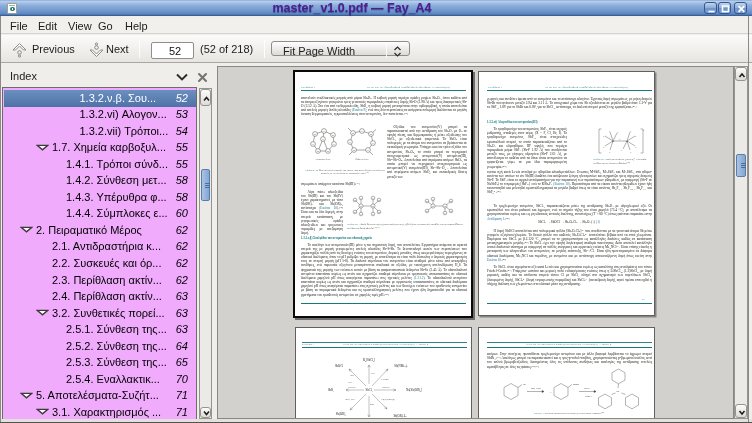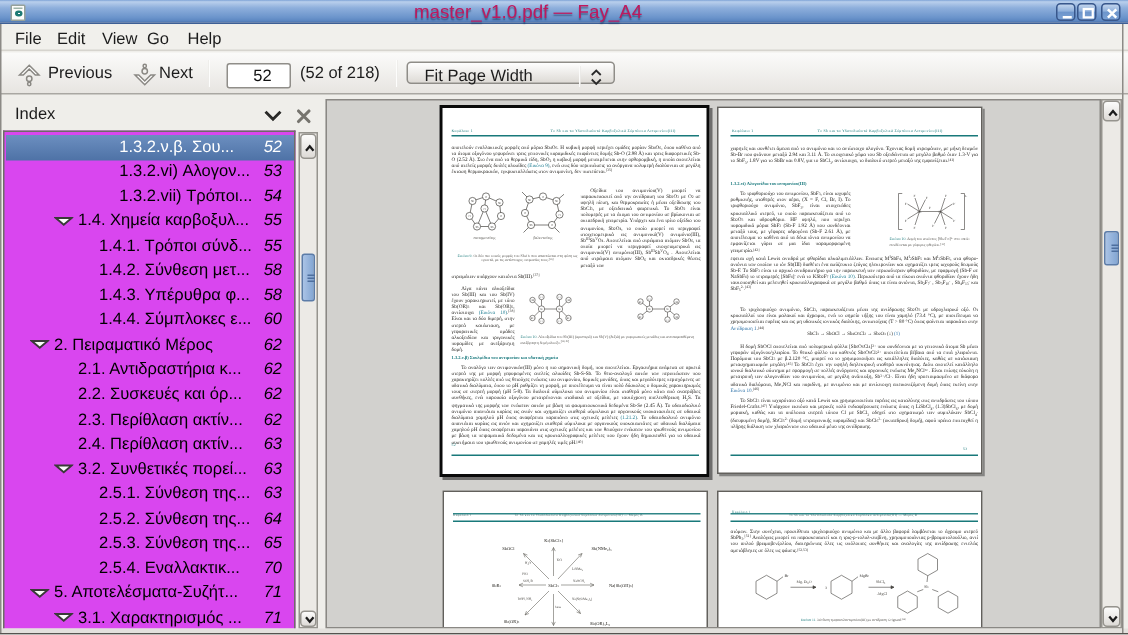--- a/index.html
+++ b/index.html
@@ -5,21 +5,21 @@
 html,body{width:752px;height:423px;overflow:hidden;}
 body{position:relative;font-family:"Liberation Sans",sans-serif;background:#efeeea;}
 .abs{position:absolute;}
 
 #titlebar{left:0;top:0;width:752px;height:16px;
  background:linear-gradient(#7ea3d6 0%,#b9cfec 8%,#8eafdc 35%,#6b94cb 78%,#5a85c0 94%,#466ca6 100%);
  border-bottom:1px solid #3c5f96;}
 #ticon{left:7px;top:2.5px;width:10px;height:11px;background:#fcfcfb;border:1px solid #97a29b;border-radius:1px;}
 #ticon i{position:absolute;left:1.5px;top:3px;width:5px;height:4.5px;background:radial-gradient(circle at 50% 50%, #fff 0 18%, #1d7a74 20% 100%);display:block;border-radius:50%;}
 #ticon b{position:absolute;left:1px;top:1px;width:6px;height:1px;background:#9db3a8;display:block;}
-#title{left:0;top:1px;width:704px;text-align:center;color:#be185d;font-size:12.5px;font-weight:normal;letter-spacing:1.45px;
+#title{left:0;top:1px;width:704px;text-align:center;color:#4c1d95;font-size:12.5px;font-weight:bold;letter-spacing:1.45px;
  text-shadow:0 1px 1px rgba(20,40,80,.55);letter-spacing:0;}
 .wbtn{top:2px;width:13px;height:12px;border:1px solid #38578c;border-radius:3px;
  background:linear-gradient(#c2d4ec,#8fb0dc 45%,#6d95cb 50%,#7ba1d4);}
 .wbtn svg{position:absolute;left:0;top:0;}
 #bmin{left:704px;} #bmax{left:718px;} #bclose{left:734px;}
 
 #menubar{left:0;top:17px;width:752px;height:17px;background:#f1f0ec;border-bottom:1px solid #d6d4ce;
  font-size:11px;color:#1b1b1b;}
 #menubar span{position:absolute;top:3px;}
 
@@ -27,21 +27,21 @@
 #toolbar .lab{position:absolute;top:8px;font-size:11px;color:#1c1c1c;}
 .tsep{position:absolute;top:5px;width:1px;height:18px;background:#c9c7c2;border-right:1px solid #fdfdfc;}
 #pageentry{position:absolute;left:151px;top:7px;width:43px;height:17px;background:#fff;border:1px solid #908e89;border-radius:2px;font-size:11px;color:#111;padding:2px 0 0 5px;}
 #combo{position:absolute;left:271px;top:6px;width:139px;height:15px;border:1px solid #8f8d88;border-radius:3px;
  background:linear-gradient(#fefefe,#dedbd6);}
 #combo .ct{position:absolute;left:11px;top:3px;font-size:11px;color:#1c1c1c;}
 #combo .cd{position:absolute;right:22px;top:2px;width:1px;height:14px;background:#c8c6c1;border-right:1px solid #fbfbfa;}
 
 #sidehead{left:2px;top:66px;width:210px;height:22px;font-size:11px;color:#1c1c1c;}
 #sidehead .ix{position:absolute;left:8px;top:4px;}
-#tree{left:2px;top:87px;width:195px;height:332px;background:#d946ef;border:1px solid #6e6c68;border-bottom:none;overflow:hidden;font-size:11px;}
+#tree{left:2px;top:87px;width:195px;height:332px;background:#f0abfc;border:1px solid #6e6c68;border-bottom:none;overflow:hidden;font-size:11px;}
 .row{position:absolute;left:1px;width:193px;height:17px;white-space:nowrap;color:#000;}
 .row .num{position:absolute;right:9px;top:2px;font-style:italic;}
 .row .lb{position:absolute;top:2px;white-space:nowrap;}
 .row.sel{background:linear-gradient(#6c8fc0,#4e72a6);color:#fff;}
 
 
 .sbv{background:#eceae6;border:1px solid #96948e;}
 .sbtn{position:absolute;left:0;width:100%;background:linear-gradient(#fcfcfb,#dddad6);border:1px solid #96948e;border-radius:3px;}
 .sthumb{position:absolute;left:1px;background:linear-gradient(to right,#aac3e5,#83a6d3);border:1px solid #5c7ca8;border-radius:2px;}
 .grip{position:absolute;left:3px;width:5px;height:1px;background:#4e6f9e;}
@@ -153,21 +153,21 @@
       <span class="num">53</span>
     </div>
     <div class="row" style="top:34.6px">
       <span class="lb" style="left:75.5px">1.3.2.vii) Τρόποι...</span>
       <span class="num">54</span>
     </div>
     <div class="row" style="top:51.150000000000006px">
       <svg width="13" height="7" style="position:absolute;top:4.5px;left:31.5px">
         <path d="M1.2 1.3 L11.8 1.3 L6.5 5.8 Z" fill="#fbfbfa" stroke="#3a3a38" stroke-width="1.3" stroke-linejoin="miter"></path>
       </svg>
-      <span class="lb" style="left:48px">1.4. Χημεία καρβοξυλ...</span>
+      <span class="lb" style="left:48px">1.7. Χημεία καρβοξυλ...</span>
       <span class="num">55</span>
     </div>
     <div class="row" style="top:67.7px">
       <span class="lb" style="left:62px">1.4.1. Τρόποι σύνδ...</span>
       <span class="num">55</span>
     </div>
     <div class="row" style="top:84.25px">
       <span class="lb" style="left:62px">1.4.2. Σύνθεση μετ...</span>
       <span class="num">58</span>
     </div>

